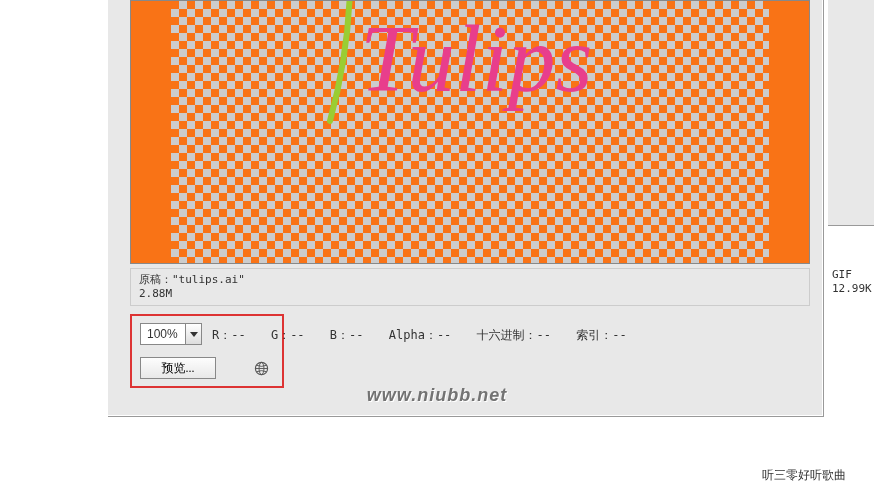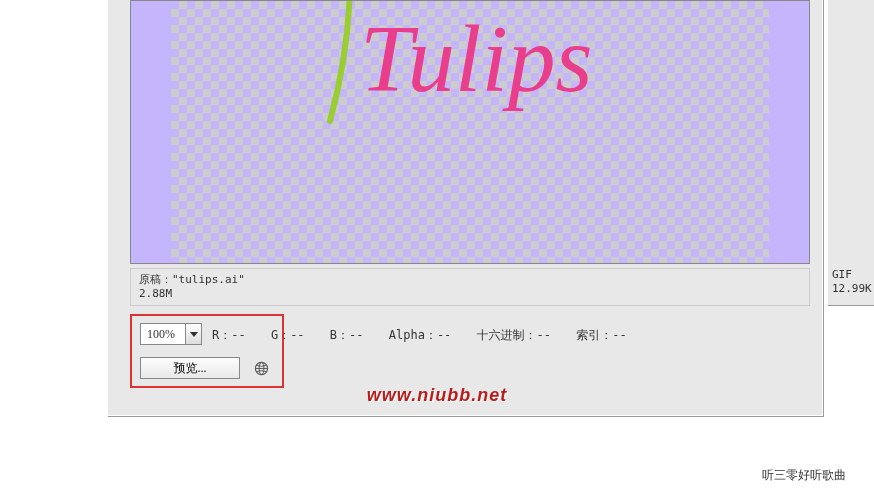--- a/index.html
+++ b/index.html
@@ -1,54 +1,54 @@
 <!DOCTYPE html>
 <html><head>
 <meta charset="utf-8">
 <style>
 * { margin: 0; padding: 0; box-sizing: border-box; }
 body { width: 874px; height: 502px; background: #fff; font-family: "Microsoft YaHei", SimSun, Arial, sans-serif; font-size: 12px; color: #333; position: relative; }
 
 .app-frame { position: absolute; left: 108px; top: 0; width: 716px; height: 417px; background: #e8e8e8; border-right: 1px solid #999; border-bottom: 1px solid #999; box-shadow: inset -1px -1px 0 #fff; }
 
-.canvas-wrap { position: absolute; left: 22px; top: 0; width: 680px; height: 264px; background: #c4b5fd; border: 1px solid #888; }
+.canvas-wrap { position: absolute; left: 22px; top: 0; width: 680px; height: 264px; background: #f97316; border: 1px solid #888; }
 .canvas-inner { position: absolute; left: 40px; top: 0; right: 40px; bottom: 0; overflow: hidden; }
 .checker { width: 100%; height: 100%;
   background-image:
     linear-gradient(45deg, #ccc 25%, transparent 25%, transparent 75%, #ccc 75%),
     linear-gradient(45deg, #ccc 25%, transparent 25%, transparent 75%, #ccc 75%);
   background-size: 16px 16px;
   background-position: 0 0, 8px 8px;
   position: relative;
 }
 
 .logo { position: absolute; left: 50%; top: -10px; transform: translateX(-50%); width: 340px; height: 160px; }
 .logo svg { width: 100%; height: 100%; overflow: visible; }
 
 .info-bar { position: absolute; left: 22px; top: 268px; width: 680px; height: 38px; background: #e8e8e8; border: 1px solid #ccc; padding: 4px 8px; font-family: SimSun, monospace; font-size: 11px; color: #333; line-height: 14px; }
 
-.right-panel { position: absolute; left: 828px; top: 0; width: 46px; height: 306px; background: #e8e8e8; border-bottom: 1px solid #999; }
+.right-panel { position: absolute; left: 828px; top: 0; width: 46px; height: 226px; background: #e8e8e8; border-bottom: 1px solid #999; }
 .right-info { position: absolute; top: 268px; left: 4px; font-family: SimSun, monospace; font-size: 11px; line-height: 14px; }
 
 .bottom-controls { position: absolute; left: 22px; top: 314px; width: 680px; height: 90px; }
 
 .highlight-box { position: absolute; left: 0; top: 0; width: 154px; height: 74px; border: 2px solid #d33; }
 
 .zoom-select { position: absolute; left: 10px; top: 9px; width: 62px; height: 22px; background: #fff; border: 1px solid #888; display: flex; align-items: center; }
-.zoom-select .val { flex: 1; padding: 0 6px; font-family: Liberation Serif, serif; font-size: 12px; }
+.zoom-select .val { flex: 1; padding: 0 6px; font-family: Liberation Sans, sans-serif; font-size: 12px; }
 .zoom-select .btn { width: 16px; height: 100%; border-left: 1px solid #888; display: flex; align-items: center; justify-content: center; background: linear-gradient(#fff,#ddd); }
 .zoom-select .tri { border-left: 4px solid transparent; border-right: 4px solid transparent; border-top: 5px solid #333; }
 
 .color-readout { position: absolute; left: 82px; top: 13px; font-family: SimSun, monospace; font-size: 12px; color: #333; white-space: nowrap; }
 .color-readout span { margin-right: 18px; }
 
-.preview-btn { position: absolute; left: 10px; top: 43px; width: 100px; height: 22px; background: linear-gradient(#fdfdfd,#e8e8e8); border: 1px solid #888; font-family: SimSun; font-size: 12px; display: flex; align-items: center; justify-content: center; cursor: pointer; }
+.preview-btn { position: absolute; left: 10px; top: 43px; width: 76px; height: 22px; background: linear-gradient(#fdfdfd,#e8e8e8); border: 1px solid #888; font-family: SimSun; font-size: 12px; display: flex; align-items: center; justify-content: center; cursor: pointer; }
 .globe-btn { position: absolute; left: 120px; top: 43px; width: 22px; height: 22px; display: flex; align-items: center; justify-content: center; color: #555; cursor: pointer; }
 
-.watermark { position: absolute; left: 50%; top: 385px; transform: translateX(-50%); font-family: Arial; font-size: 18px; font-style: italic; font-weight: bold; color: #b91c1c; text-shadow: 1px 1px 0 #fff; letter-spacing: 1px; pointer-events: none; }
+.watermark { position: absolute; left: 50%; top: 385px; transform: translateX(-50%); font-family: Arial; font-size: 18px; font-style: italic; font-weight: bold; color: #737373; text-shadow: 1px 1px 0 #fff; letter-spacing: 1px; pointer-events: none; }
 
 .footer-text { position: absolute; right: 28px; bottom: 18px; font-family: "Microsoft YaHei", SimSun; font-size: 12px; color: #333; }
 </style>
 </head>
 <body>
 
 <div class="app-frame">
 
   <div class="canvas-wrap">
     <div class="canvas-inner">

